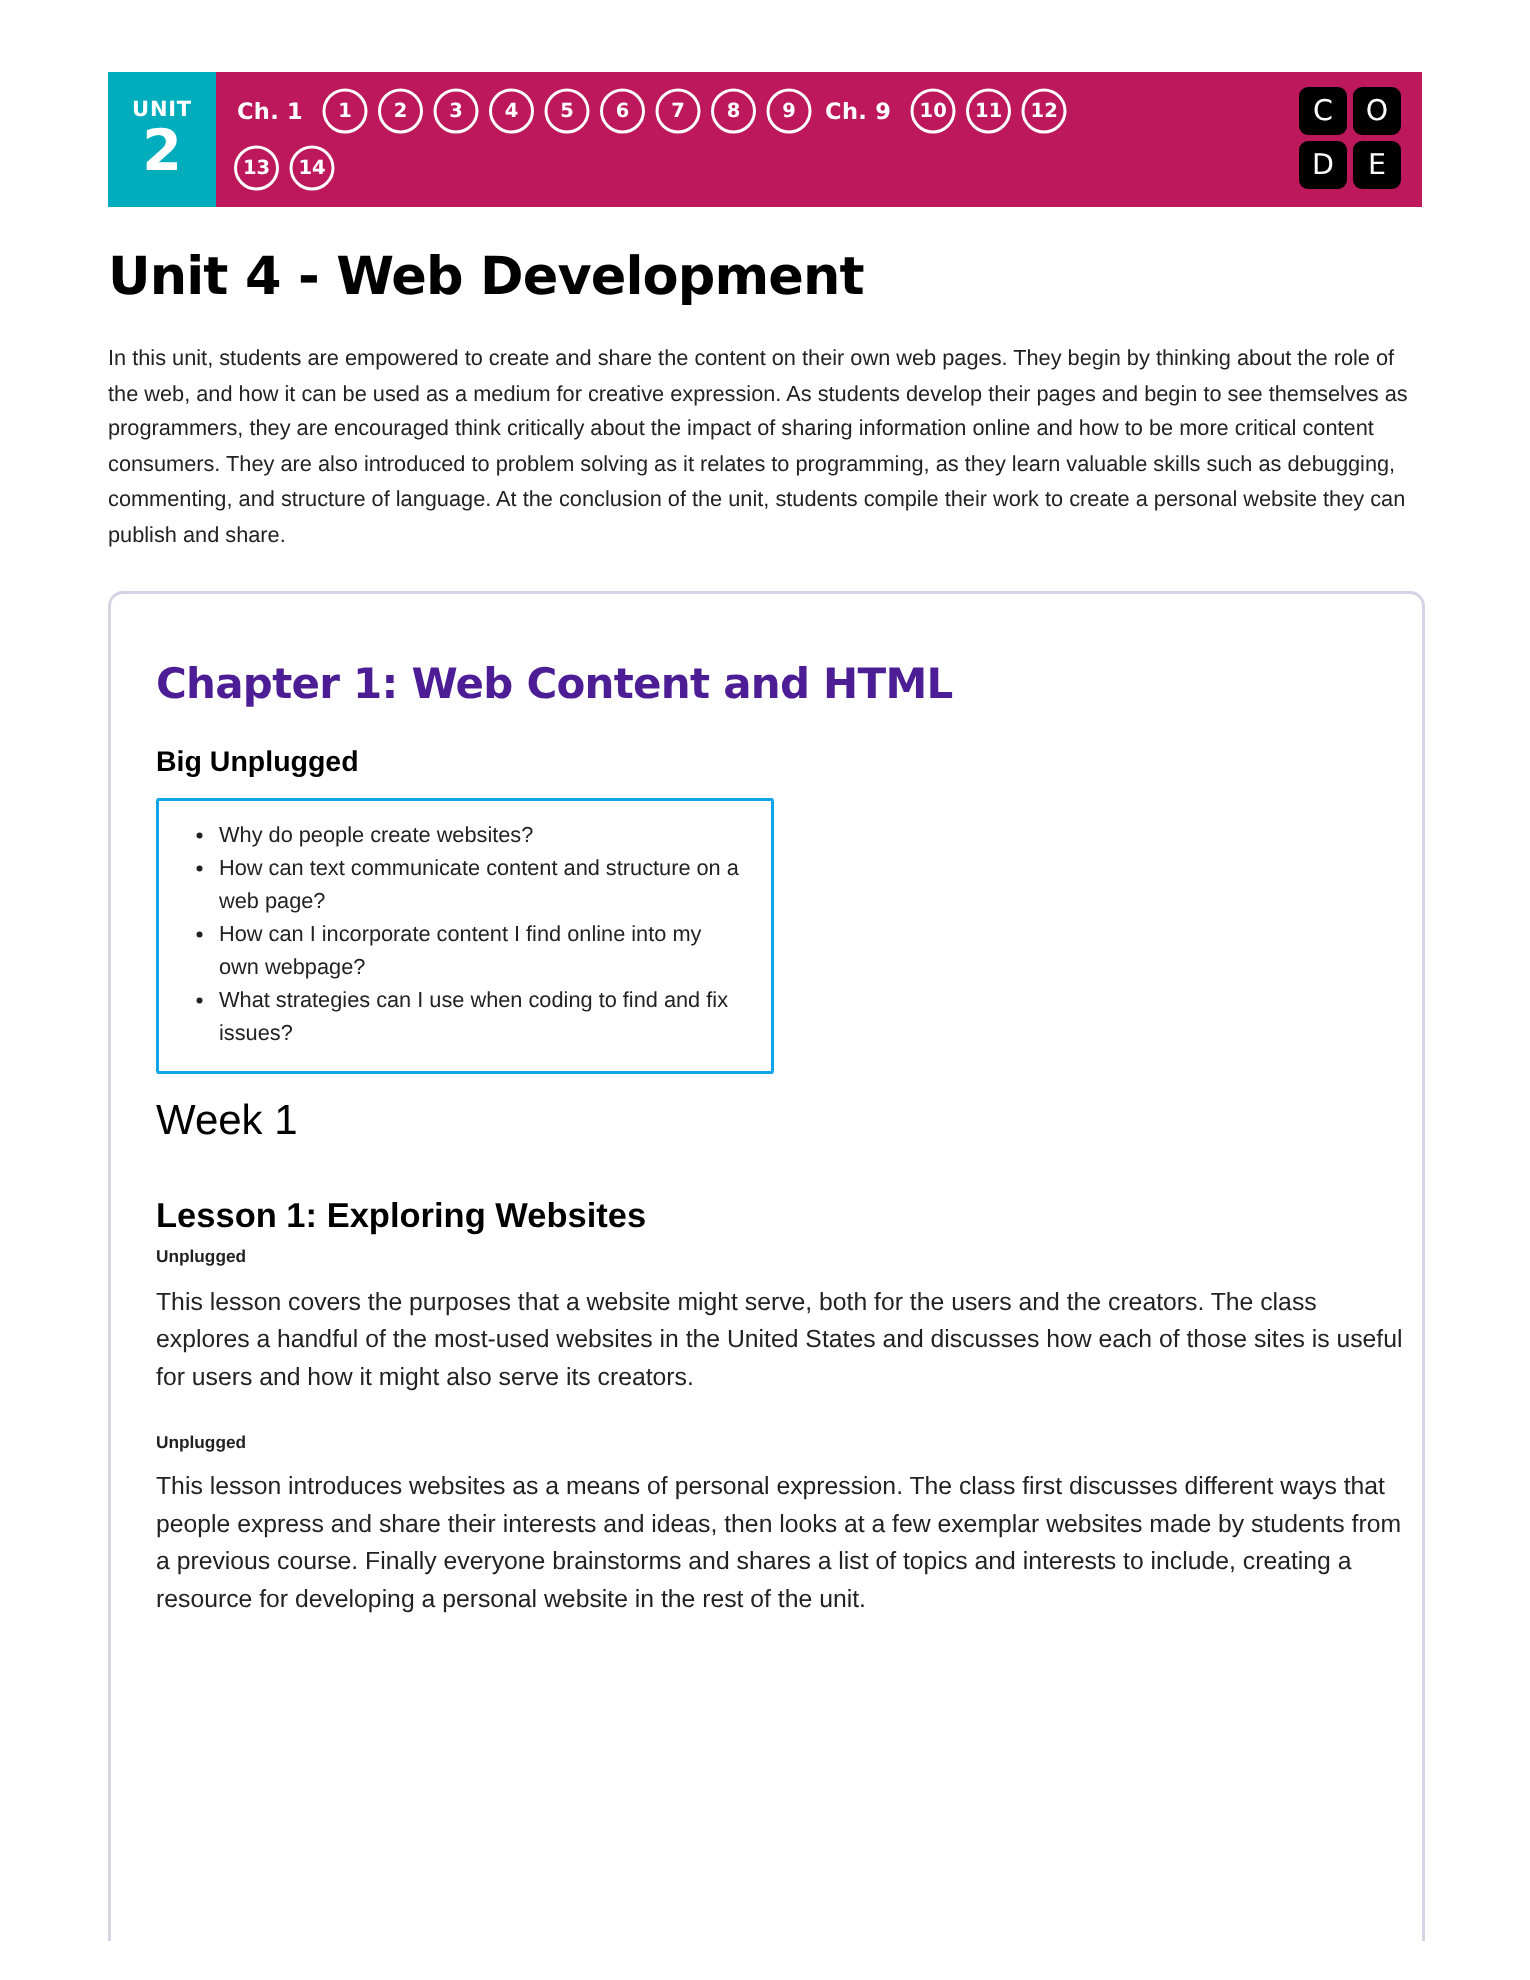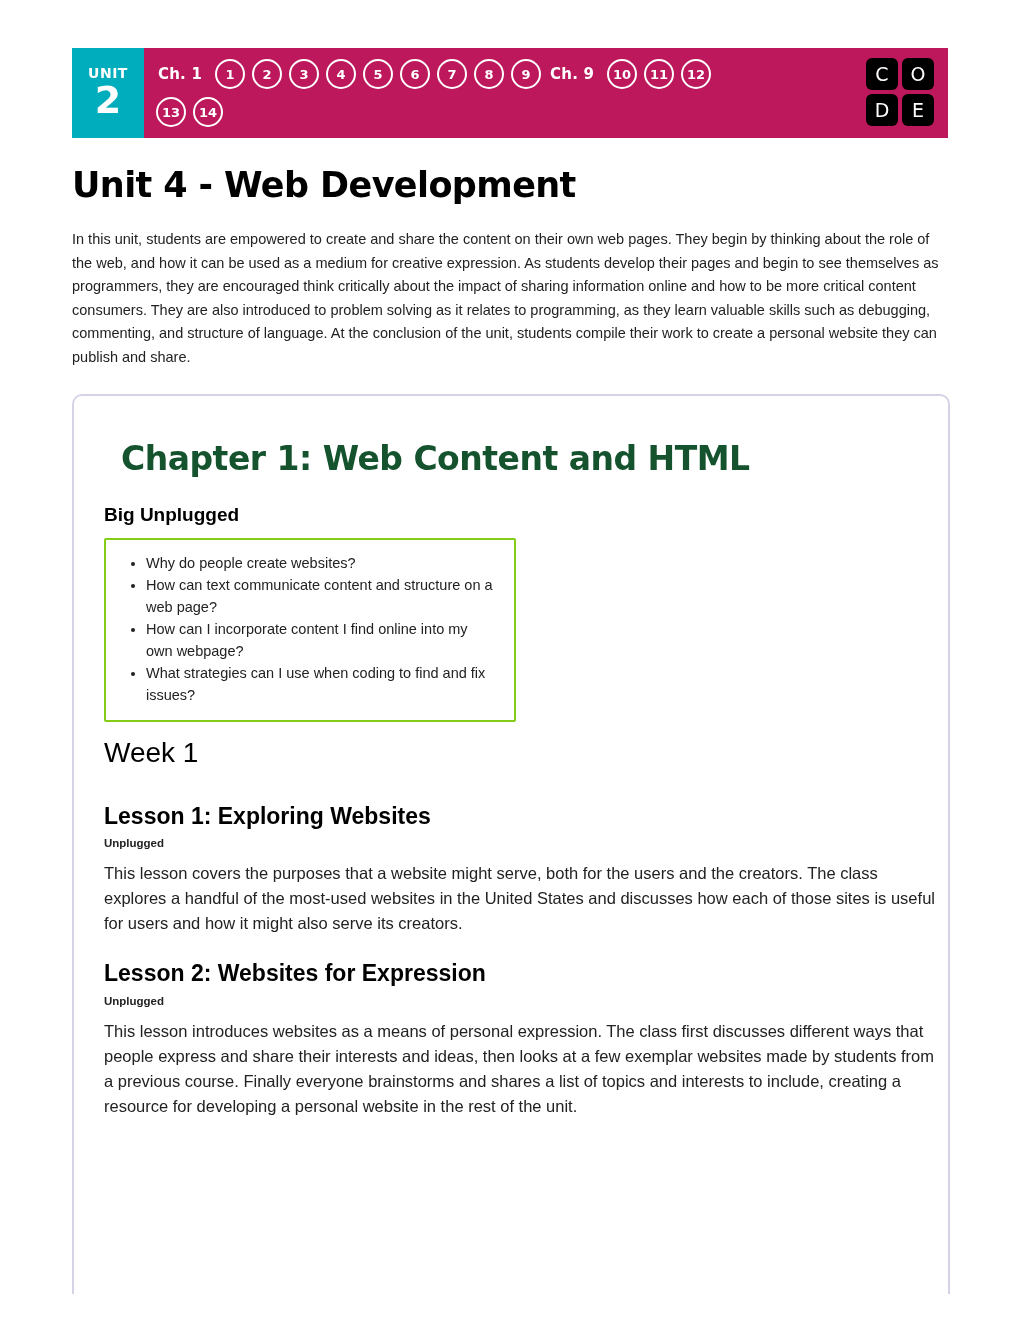--- a/index.html
+++ b/index.html
@@ -148,36 +148,36 @@
     height: 900px;
     border: 2px solid #D6D3E6;
     border-bottom: none;
     border-radius: 10px 10px 0 0;
     background: #ffffff;
     padding: 44px 30px 0 30px;
     overflow: hidden;
   }
   .chapter-title {
     font-family: "DejaVu Sans", sans-serif;
-    font-size: 33px;
+    font-size: 28px;
     font-weight: bold;
     letter-spacing: -0.5px;
     line-height: 1.15;
-    margin: 0 0 26px 17px;
-    color: #14532d;
+    margin: 0 0 26px 0;
+    color: #4c1d95;
   }
   .big-questions-heading {
     font-family: "Liberation Sans", sans-serif;
     font-size: 19px;
     font-weight: bold;
     margin: 0 0 12px 0;
     color: #000000;
   }
   .big-questions-box {
-    border: 2px solid #84cc16;
+    border: 2px solid #0ea5e9;
     border-radius: 2px;
     padding: 12px 16px 14px 16px;
     width: 412px;
     margin: 0 0 16px 0;
   }
   .big-questions-box ul {
     margin: 0;
     padding: 0 0 0 24px;
     list-style: disc;
   }
@@ -287,18 +287,17 @@
 
   <h2 class="week-heading">Week 1</h2>
 
   <div class="lesson-block">
     <h3 class="lesson-heading">Lesson 1: Exploring Websites</h3>
     <div class="lesson-tag">Unplugged</div>
     <p class="lesson-body">This lesson covers the purposes that a website might serve, both for the users and the creators. The class explores a handful of the most-used websites in the United States and discusses how each of those sites is useful for users and how it might also serve its creators.</p>
   </div>
 
   <div class="lesson-block">
-    <h3 class="lesson-heading">Lesson 2: Websites for Expression</h3>
     <div class="lesson-tag">Unplugged</div>
     <p class="lesson-body">This lesson introduces websites as a means of personal expression. The class first discusses different ways that people express and share their interests and ideas, then looks at a few exemplar websites made by students from a previous course. Finally everyone brainstorms and shares a list of topics and interests to include, creating a resource for developing a personal website in the rest of the unit.</p>
   </div>
 
 </div>
 
 </body></html>

